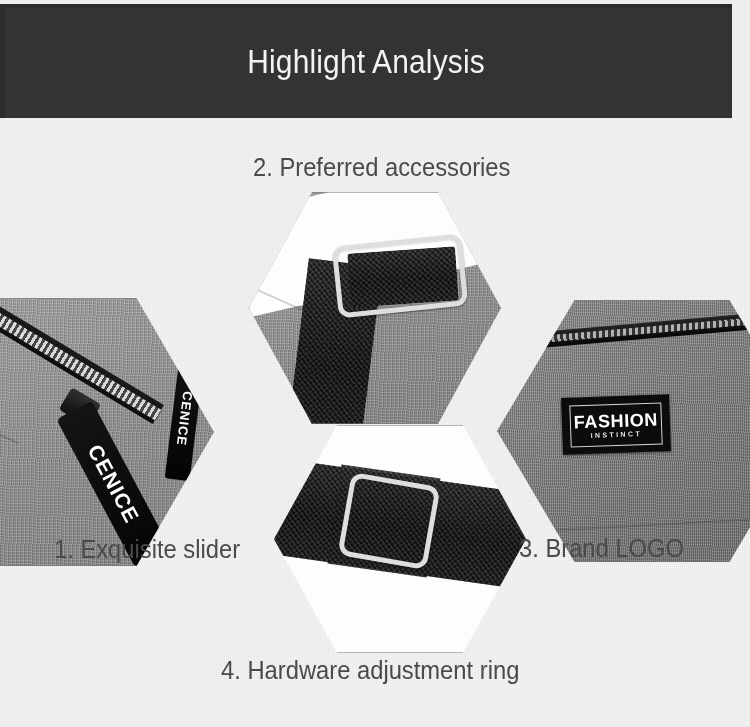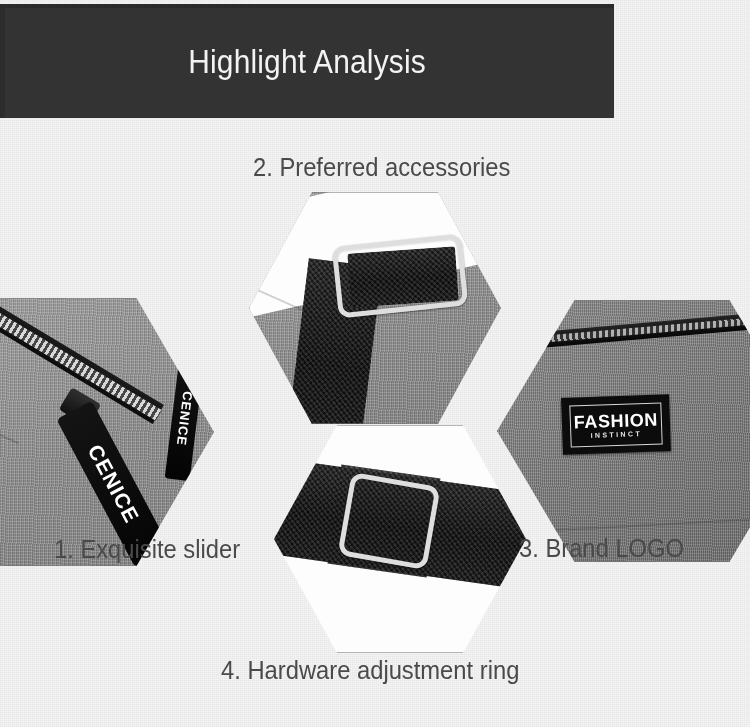--- a/index.html
+++ b/index.html
@@ -18,21 +18,21 @@
     width:750px; height:727px;
     background:
       repeating-linear-gradient(0deg, rgba(0,0,0,.022) 0 1px, rgba(0,0,0,0) 1px 2px),
       repeating-linear-gradient(90deg, rgba(0,0,0,.022) 0 1px, rgba(0,0,0,0) 1px 2px),
       #f4f4f4;
   }
 
   
   .header {
     position:absolute; left:0; top:4px;
-    width:614px; height:114px;
+    width:732px; height:114px;
     background:#333333;
     display:flex; align-items:center; justify-content:center;
   }
   .header::before{
     content:""; position:absolute; left:0; top:0;
     width:5px; height:100%; background:#2c2c2c;
   }
   .header::after{
     content:""; position:absolute; left:0; top:0;
     width:100%; height:4px; background:#2b2b2b;

